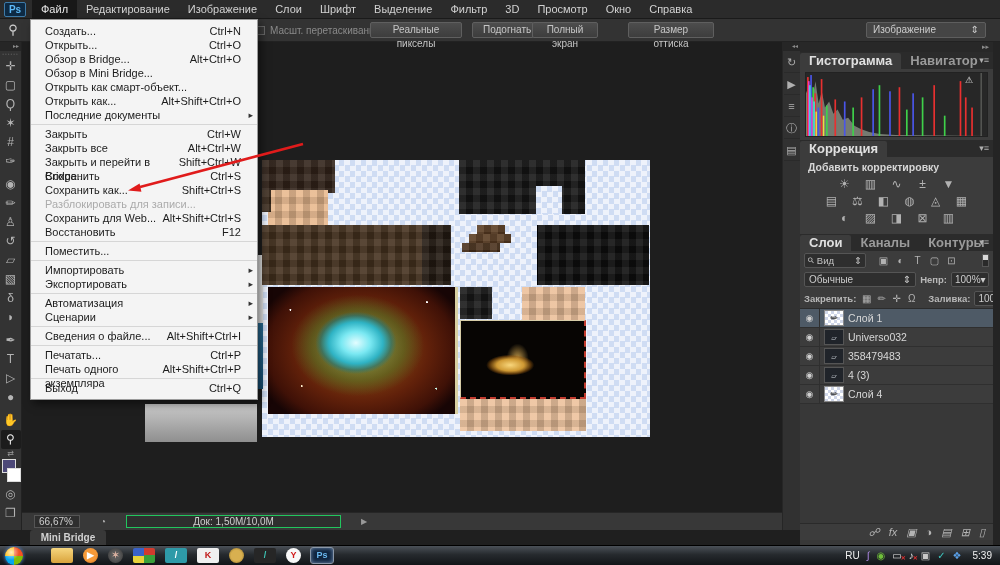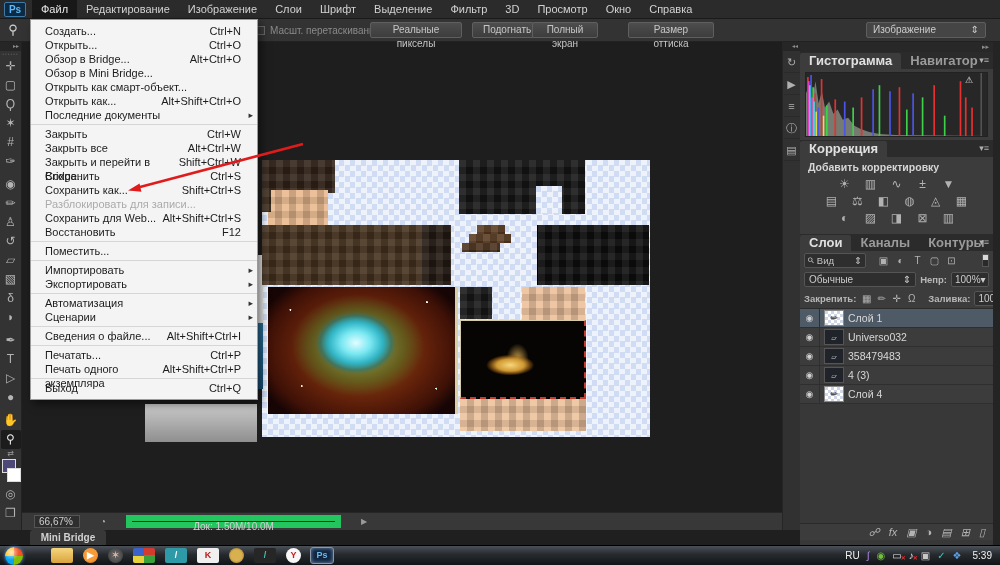--- a/index.html
+++ b/index.html
@@ -102,21 +102,21 @@
   .k-smart .thumb::after { content:"▱"; font-size:7px; }
   .layer-name { font-size:10.5px; color:#d8d8d8; }
   .lp-bottom { position:absolute; left:0; bottom:5px; width:100%; height:17px; background:#3c3c3c; border-top:1px solid #2a2a2a; display:flex; justify-content:flex-end; align-items:center; gap:9px; padding:0 8px; }
   .lpb-ic { color:#b4b4b4; font-size:11px; font-style:italic; }
   .edge-sliver { position:absolute; left:993px; top:0; width:7px; height:545px; background:#242424; z-index:6; }
 
   
   .statusbar { position:absolute; left:22px; top:512px; width:760px; height:18px; background:#383838; border-top:1px solid #262626; display:flex; align-items:center; gap:20px; z-index:5; }
   .zoom-box { margin-left:12px; width:46px; height:13px; background:#2e2e2e; border:1px solid #555; color:#cfcfcf; font-size:10px; line-height:12px; padding-left:4px; }
   .clock-ic { color:#aaa; font-size:10px; }
-  .doc-box { width:215px; height:13px; background:#2e2e2e; border:6px solid #22c55e; color:#cfcfcf; font-size:10px; line-height:12px; text-align:center; }
+  .doc-box { width:215px; height:13px; background:#2e2e2e; border:1px solid #22c55e; color:#cfcfcf; font-size:10px; line-height:12px; text-align:center; }
   .fly-btn { color:#9a9a9a; font-size:8px; }
   .minibridge { position:absolute; left:0; top:530px; width:800px; height:15px; background:#1f1f1f; z-index:5; }
   .mb-tab { position:absolute; left:30px; top:0; width:76px; height:15px; background:#383838; border-radius:3px 3px 0 0; color:#d2d2d2; font-size:10px; font-weight:bold; line-height:15px; text-align:center; }
 
   
   .taskbar { position:absolute; left:0; top:545px; width:1000px; height:20px; background:linear-gradient(#4b5158,#262a2e 45%,#121518); border-top:1px solid #000; display:flex; align-items:center; z-index:70; }
   .start-orb { position:relative; width:18px; height:18px; margin-left:5px; border-radius:50%; background:radial-gradient(circle at 35% 30%, rgba(255,255,255,.75), rgba(255,255,255,0) 45%), conic-gradient(#f35325 0 90deg, #81bc06 0 180deg, #05a6f0 0 270deg, #ffba08 0); box-shadow:0 0 3px 1px rgba(90,160,255,.5); }
   .tb-apps { display:flex; gap:10px; margin-left:28px; }
   .tb-app { position:relative; width:22px; height:15px; border-radius:2px; font-size:9px; font-weight:bold; text-align:center; line-height:15px; }
   .tb-app.round { border-radius:50%; width:15px; }

